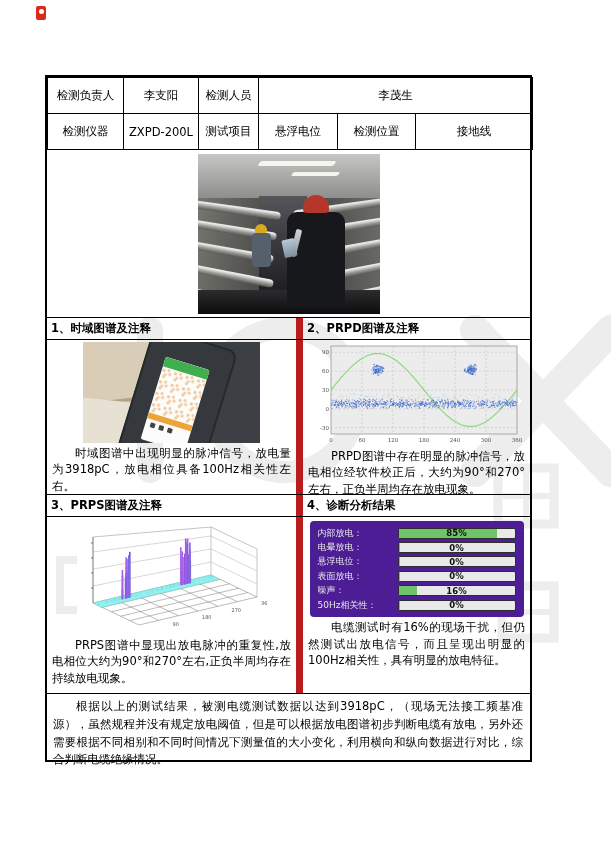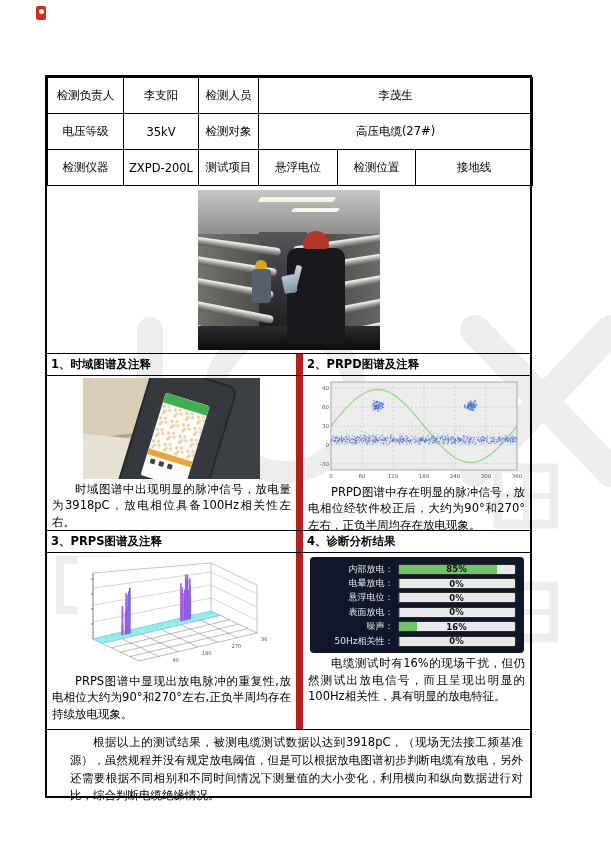--- a/index.html
+++ b/index.html
@@ -37,21 +37,21 @@
   .content-row { border-bottom:1px solid #000; }
   .content-row .cell { display:flex; flex-direction:column; align-items:center; }
   .row1 .cell { height:154px; }
   .row2 .cell { height:176px; }
 
   .caption { align-self:stretch; font-size:11.5px; line-height:1.42;
     text-indent:2em; padding:2px 5px 0 5px; text-align:justify; }
 
   .s5-hdr { height:20px; border-bottom:1px solid #000; font-weight:bold; padding:2px 0 0 4px; }
   .s5-body { height:66px; font-size:11.5px; line-height:1.55; text-indent:2em;
-    padding:4px 7px 0 23px; text-align:justify; }
+    padding:4px 7px 0 6px; text-align:justify; }
 
   
   .site-photo { position:relative; width:182px; height:160px; overflow:hidden;
     background:linear-gradient(#3a3a3e, #1a1a1d); }
   .sp-ceiling { position:absolute; top:0; left:0; right:0; height:44px;
     background:linear-gradient(#c6c6c4, #8e8e8c); }
   .sp-light { position:absolute; background:#f5f5ee; border-radius:2px; }
   .sp-l1 { top:7px; left:34%; width:42%; height:5px; transform:skewX(-32deg); }
   .sp-l2 { top:18px; left:52%; width:26%; height:4px; transform:skewX(-32deg); }
   .sp-wallL { position:absolute; left:0; top:40px; width:46%; bottom:0;
@@ -153,26 +153,20 @@
         <col style="width:79px">
           <col style="width:78px">
           <col style="width:117px">
       </colgroup>
       <tbody>
           <tr>
         <td>检测负责人</td>
         <td>李支阳</td>
         <td>检测人员</td>
         <td colspan="3">李茂生</td>
-      </tr>
-      <tr>
-        <td>电压等级</td>
-        <td>35kV</td>
-        <td>检测对象</td>
-        <td colspan="3">高压电缆(27#)</td>
       </tr>
       <tr>
         <td>检测仪器</td>
         <td>ZXPD-200L</td>
         <td>测试项目</td>
         <td>悬浮电位</td>
         <td>检测位置</td>
         <td>接地线</td>
       </tr>
     </tbody>
@@ -1685,21 +1679,21 @@
               <line x1="110.3644233062346" y1="62.757594469707044" x2="110.3644233062346" y2="22.827637555501205" stroke="#8a5ae2" stroke-width="1.6"></line>
               <text x="95.5" y="105" font-size="5" fill="#555">90</text>
               <text x="125" y="98" font-size="5" fill="#555">180</text>
               <text x="154.5" y="91" font-size="5" fill="#555">270</text>
               <text x="184" y="84" font-size="5" fill="#555">360</text>
             </svg>
         </div>
         <div class="caption">PRPS图谱中显现出放电脉冲的重复性,放电相位大约为90°和270°左右,正负半周均存在持续放电现象。</div>
       </div>
       <div class="cell">
-        <div class="diag-panel" id="diag-panel" style="background: #0f172a; text-align: right;">
+        <div class="diag-panel" id="diag-panel" style="background: #4c1d95;">
             <div class="bar-row">
               <span class="bar-label" style="color: rgb(230, 230, 230);">内部放电：</span>
               <div class="bar-track" style="background: rgb(233, 233, 233);">
                 <div class="bar-fill" style="background: rgb(111, 195, 104); width: 85%;"></div>
                 <span class="bar-value">85%</span>
               </div>
             </div>
             <div class="bar-row">
               <span class="bar-label" style="color: rgb(230, 230, 230);">电晕放电：</span>
               <div class="bar-track" style="background: rgb(233, 233, 233);">

